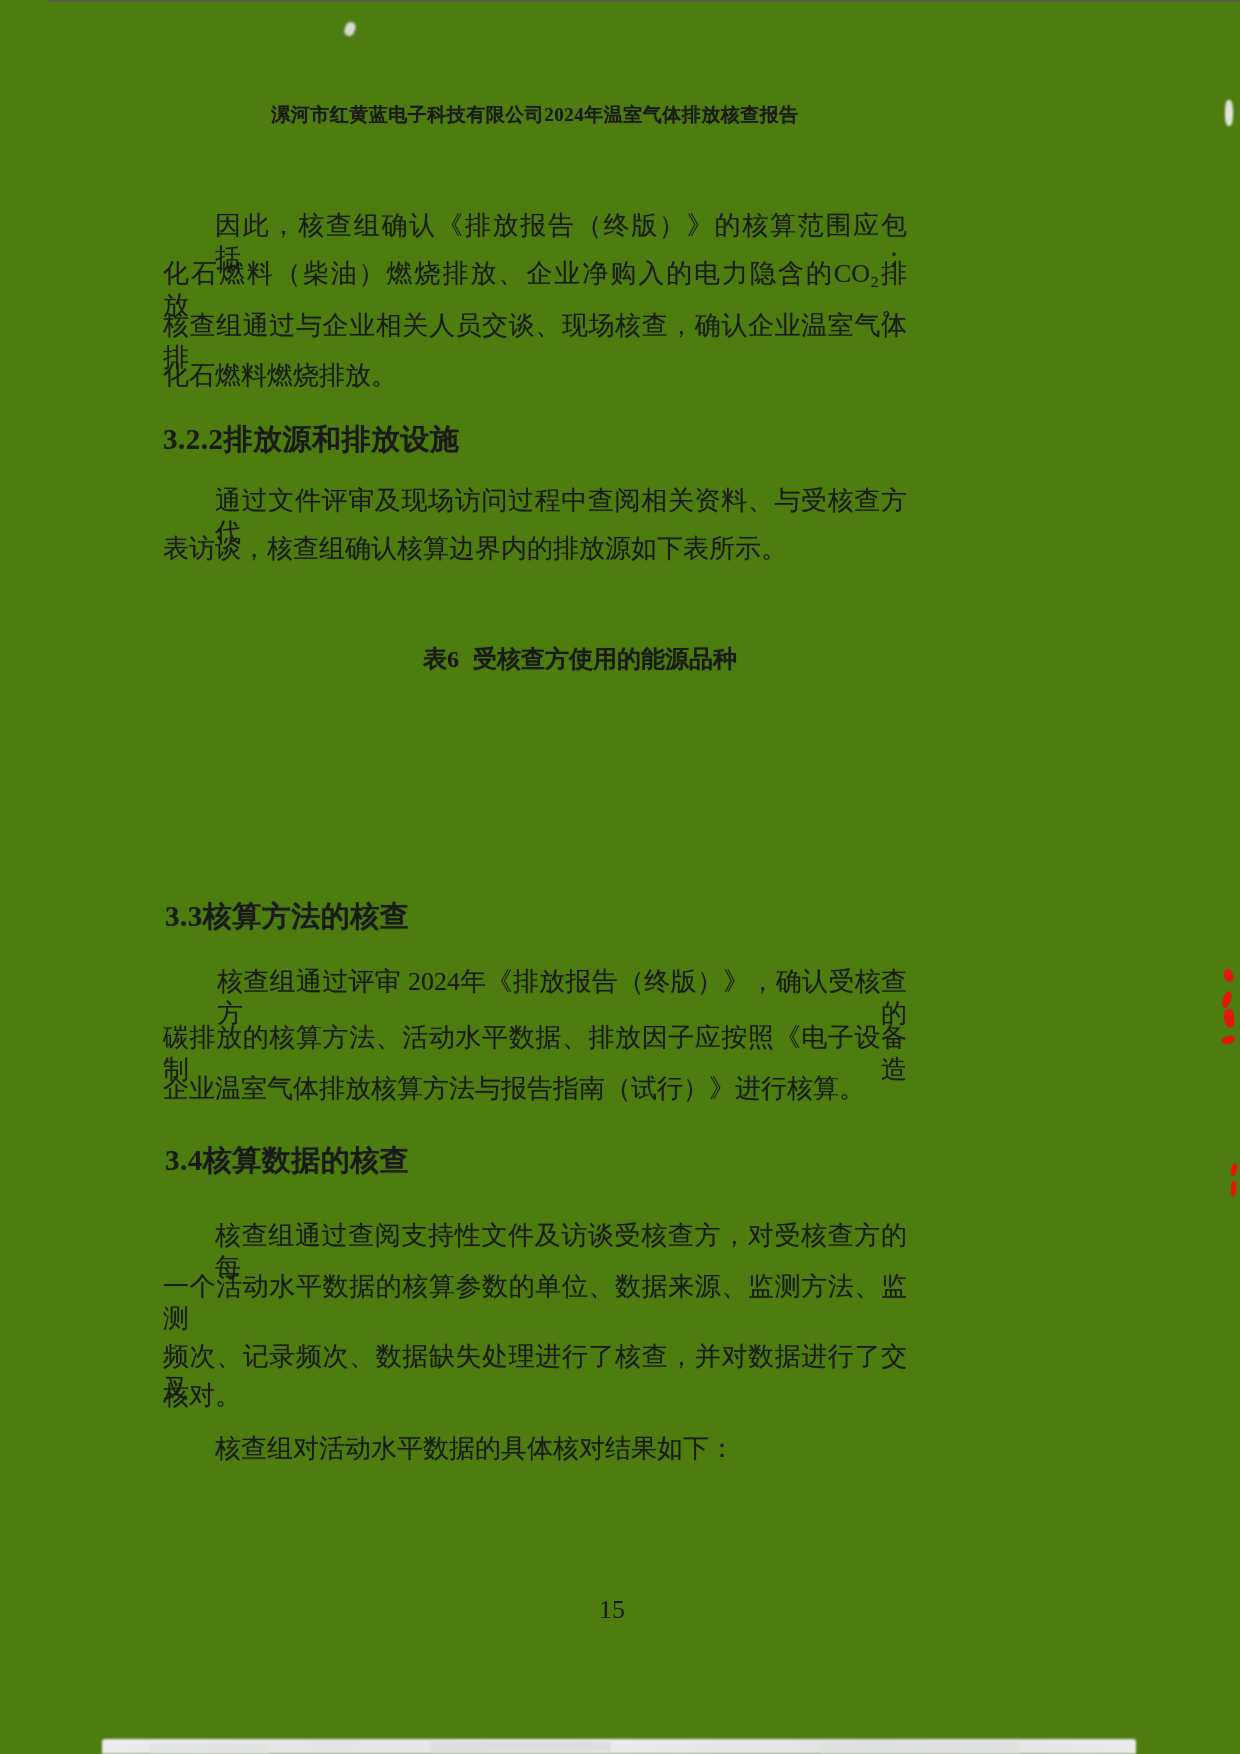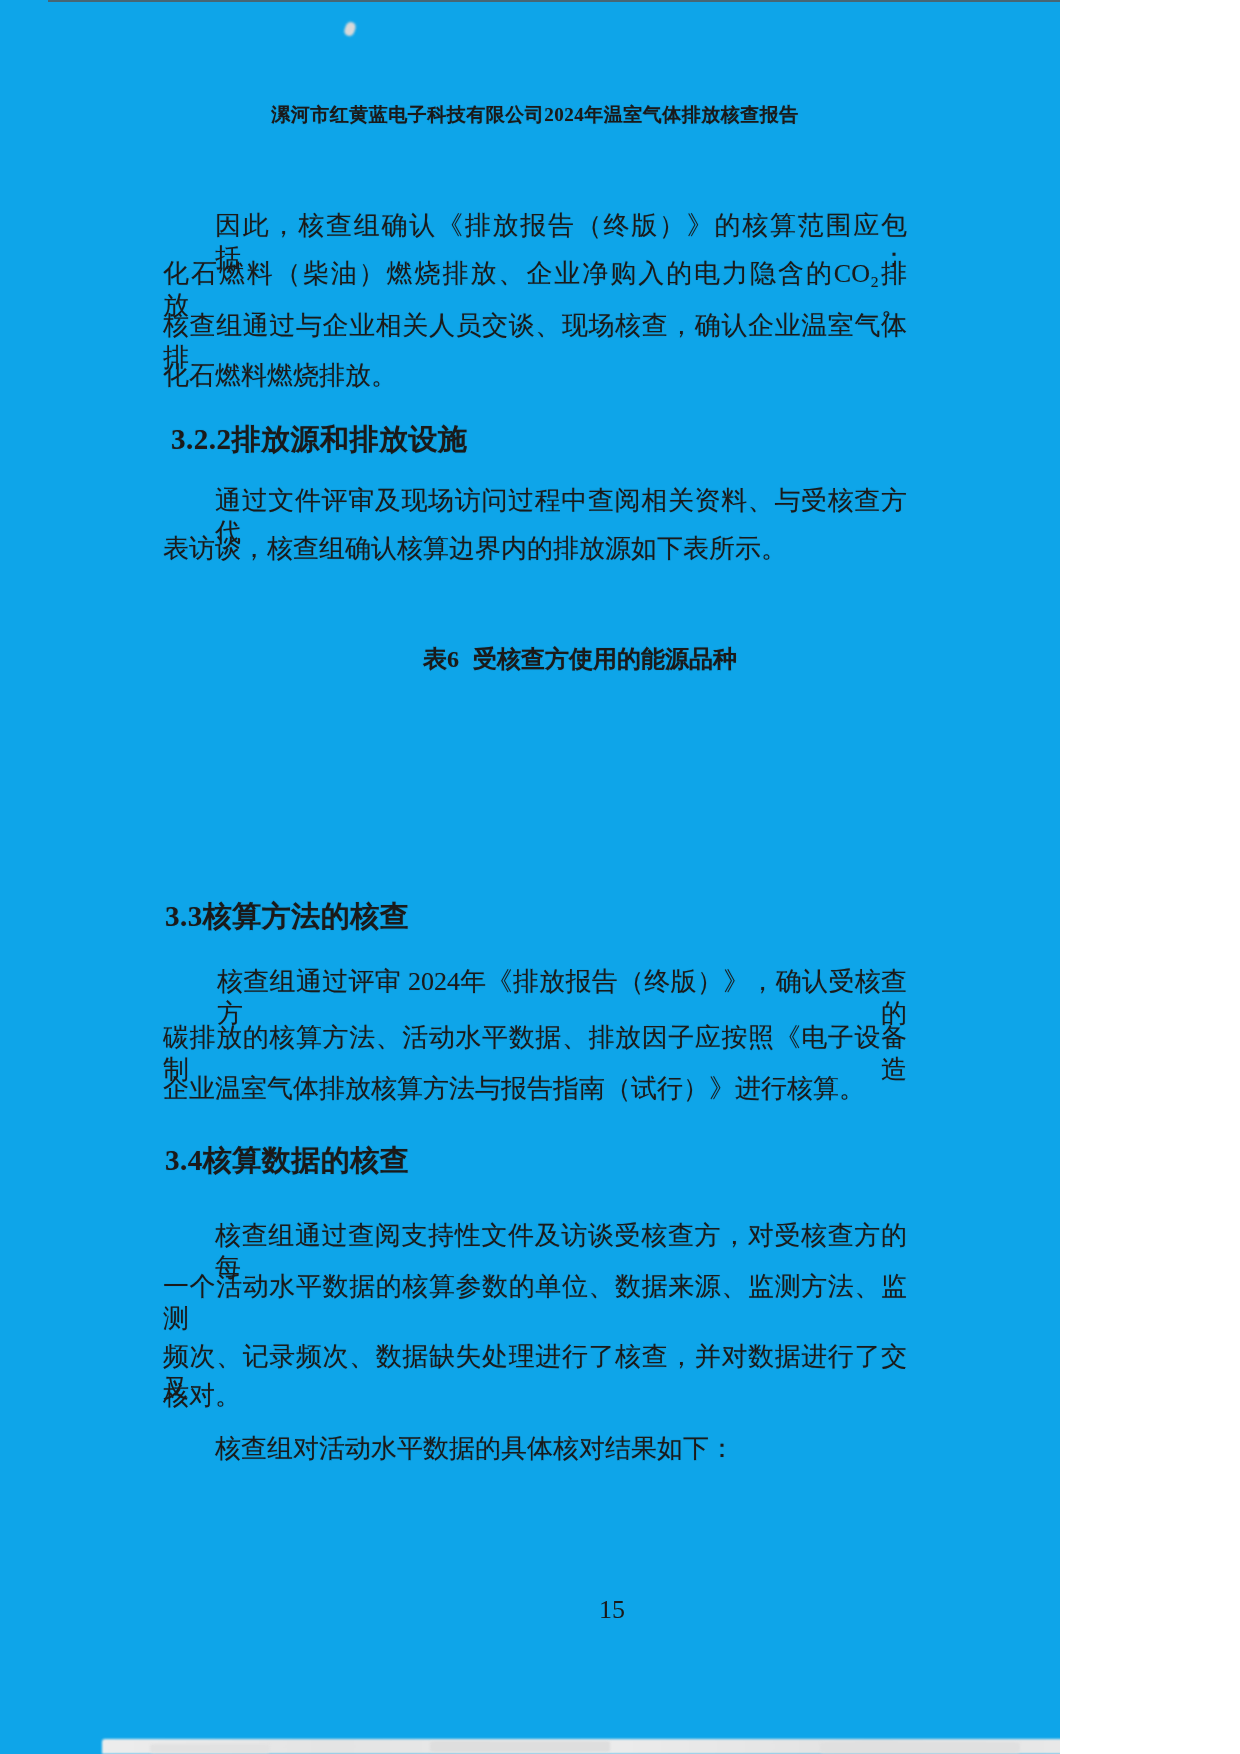--- a/index.html
+++ b/index.html
@@ -1,19 +1,19 @@
 <!DOCTYPE html>
 <html><head>
 <meta charset="utf-8">
 <style>
   html,body{margin:0;padding:0;background:#ffffff;}
   .page{
     position:relative;
-    width:1060px;height:1754px;
-    background:#0ea5e9;
+    width:1240px;height:1754px;
+    background:#4d7c0f;
     overflow:hidden;
     font-family:"Liberation Serif","DejaVu Serif",serif;
     color:#1a1a1a;
   }
   
   .scan-topline{position:absolute;top:0;left:48px;width:1192px;height:2px;background:#565656;opacity:.8;}
   .speck{position:absolute;background:#d9d9d9;filter:blur(1px);border-radius:40%;}
   
   .hdr{
     position:absolute;top:103px;left:163px;width:744px;
@@ -88,21 +88,21 @@
   <div class="speck" style="left:345px;top:22px;width:10px;height:14px;transform:rotate(20deg);"></div>
   <div class="speck" style="left:1225px;top:100px;width:8px;height:26px;background:#e3e3e3;"></div>
 
   <div class="hdr">漯河市红黄蓝电子科技有限公司2024年温室气体排放核查报告</div>
 
   <div class="line l-ind just" style="top:210px;">因此，核查组确认《排放报告（终版）》的核算范围应包括：</div>
   <div class="line l-full just" style="top:258px;">化石燃料（柴油）燃烧排放、企业净购入的电力隐含的CO₂排放。</div>
   <div class="line l-full just" style="top:310px;">核查组通过与企业相关人员交谈、现场核查，确认企业温室气体排</div>
   <div class="line l-full" style="top:360px;">化石燃料燃烧排放。</div>
 
-  <div class="shead" style="top:422px;left:163px;margin-left:8px;">3.2.2排放源和排放设施</div>
+  <div class="shead" style="top:422px;left:163px;">3.2.2排放源和排放设施</div>
   <div class="line l-ind just" style="top:485px;">通过文件评审及现场访问过程中查阅相关资料、与受核查方代</div>
   <div class="line l-full" style="top:533px;">表访谈，核查组确认核算边界内的排放源如下表所示。</div>
 
   <div class="tcaption">表6 受核查方使用的能源品种</div>
 
   <div class="shead" style="top:899px;">3.3核算方法的核查</div>
   <div class="line just l-ind2" style="top:966px;">核查组通过评审 2024年《排放报告（终版）》，确认受核查方的</div>
   <div class="line l-full just" style="top:1022px;">碳排放的核算方法、活动水平数据、排放因子应按照《电子设备制造</div>
   <div class="line l-full" style="top:1073px;">企业温室气体排放核算方法与报告指南（试行）》进行核算。</div>
 

